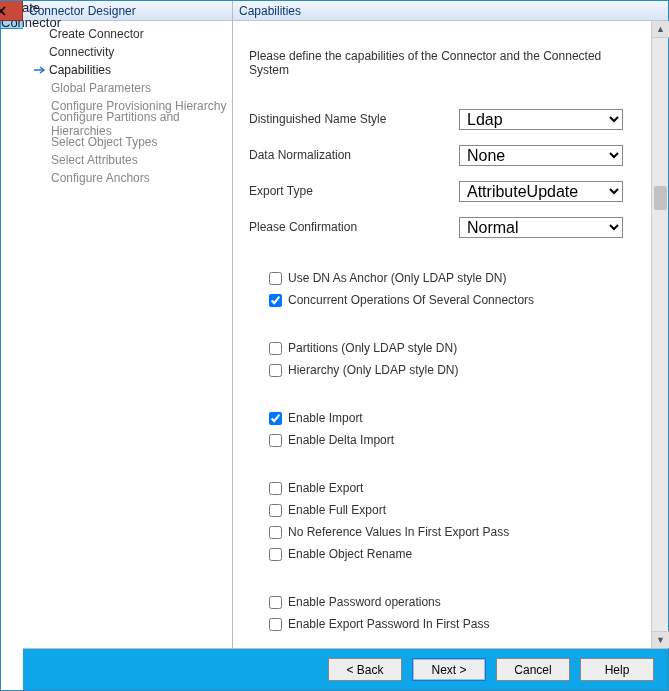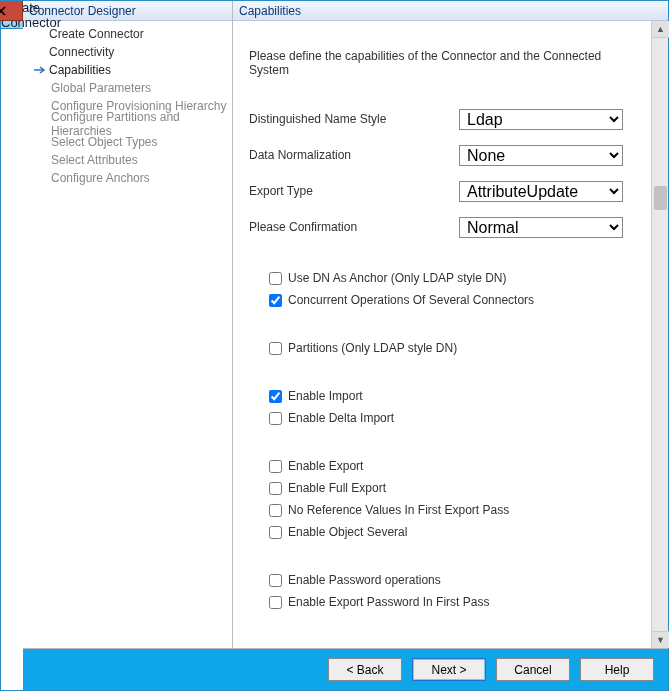--- a/index.html
+++ b/index.html
@@ -301,20 +301,24 @@
                   <input type="checkbox" checked="" style="">
                   <span>Concurrent Operations Of Several Connectors</span>
                 </label>
               </div>
             <div class="group-gap"></div>
             <div id="g2">
                 <label class="chk-row">
                   <input type="checkbox" style="">
                   <span>Partitions (Only LDAP style DN)</span>
                 </label>
+                <label class="chk-row">
+                  <input type="checkbox" style="">
+                  <span>Hierarchy (Only LDAP style DN)</span>
+                </label>
               </div>
             <div class="group-gap"></div>
             <div id="g3">
                 <label class="chk-row">
                   <input type="checkbox" checked="" style="">
                   <span>Enable Import</span>
                 </label>
                 <label class="chk-row">
                   <input type="checkbox" style="">
                   <span>Enable Delta Import</span>
@@ -329,21 +333,21 @@
                 <label class="chk-row">
                   <input type="checkbox" style="">
                   <span>Enable Full Export</span>
                 </label>
                 <label class="chk-row">
                   <input type="checkbox" style="">
                   <span>No Reference Values In First Export Pass</span>
                 </label>
                 <label class="chk-row">
                   <input type="checkbox" style="">
-                  <span>Enable Object Several</span>
+                  <span>Enable Object Rename</span>
                 </label>
               </div>
             <div class="group-gap"></div>
             <div id="g5">
                 <label class="chk-row">
                   <input type="checkbox" style="">
                   <span>Enable Password operations</span>
                 </label>
                 <label class="chk-row">
                   <input type="checkbox" style="">

